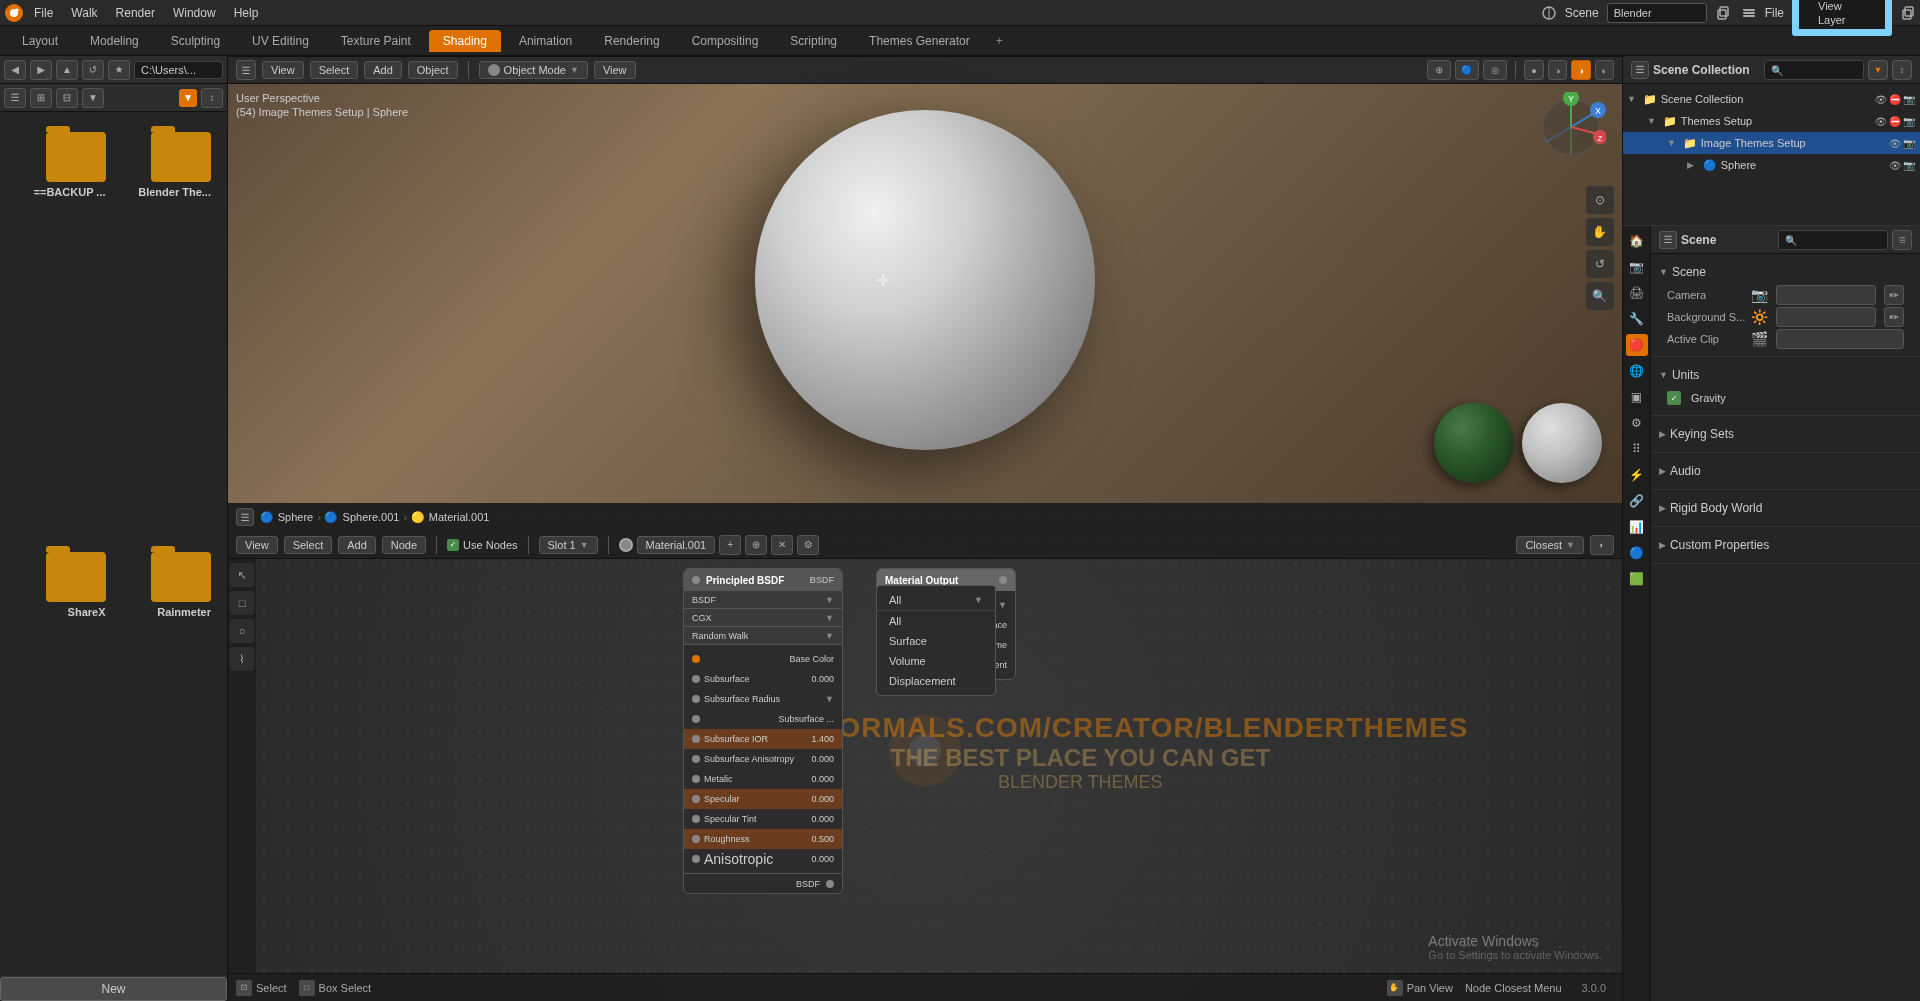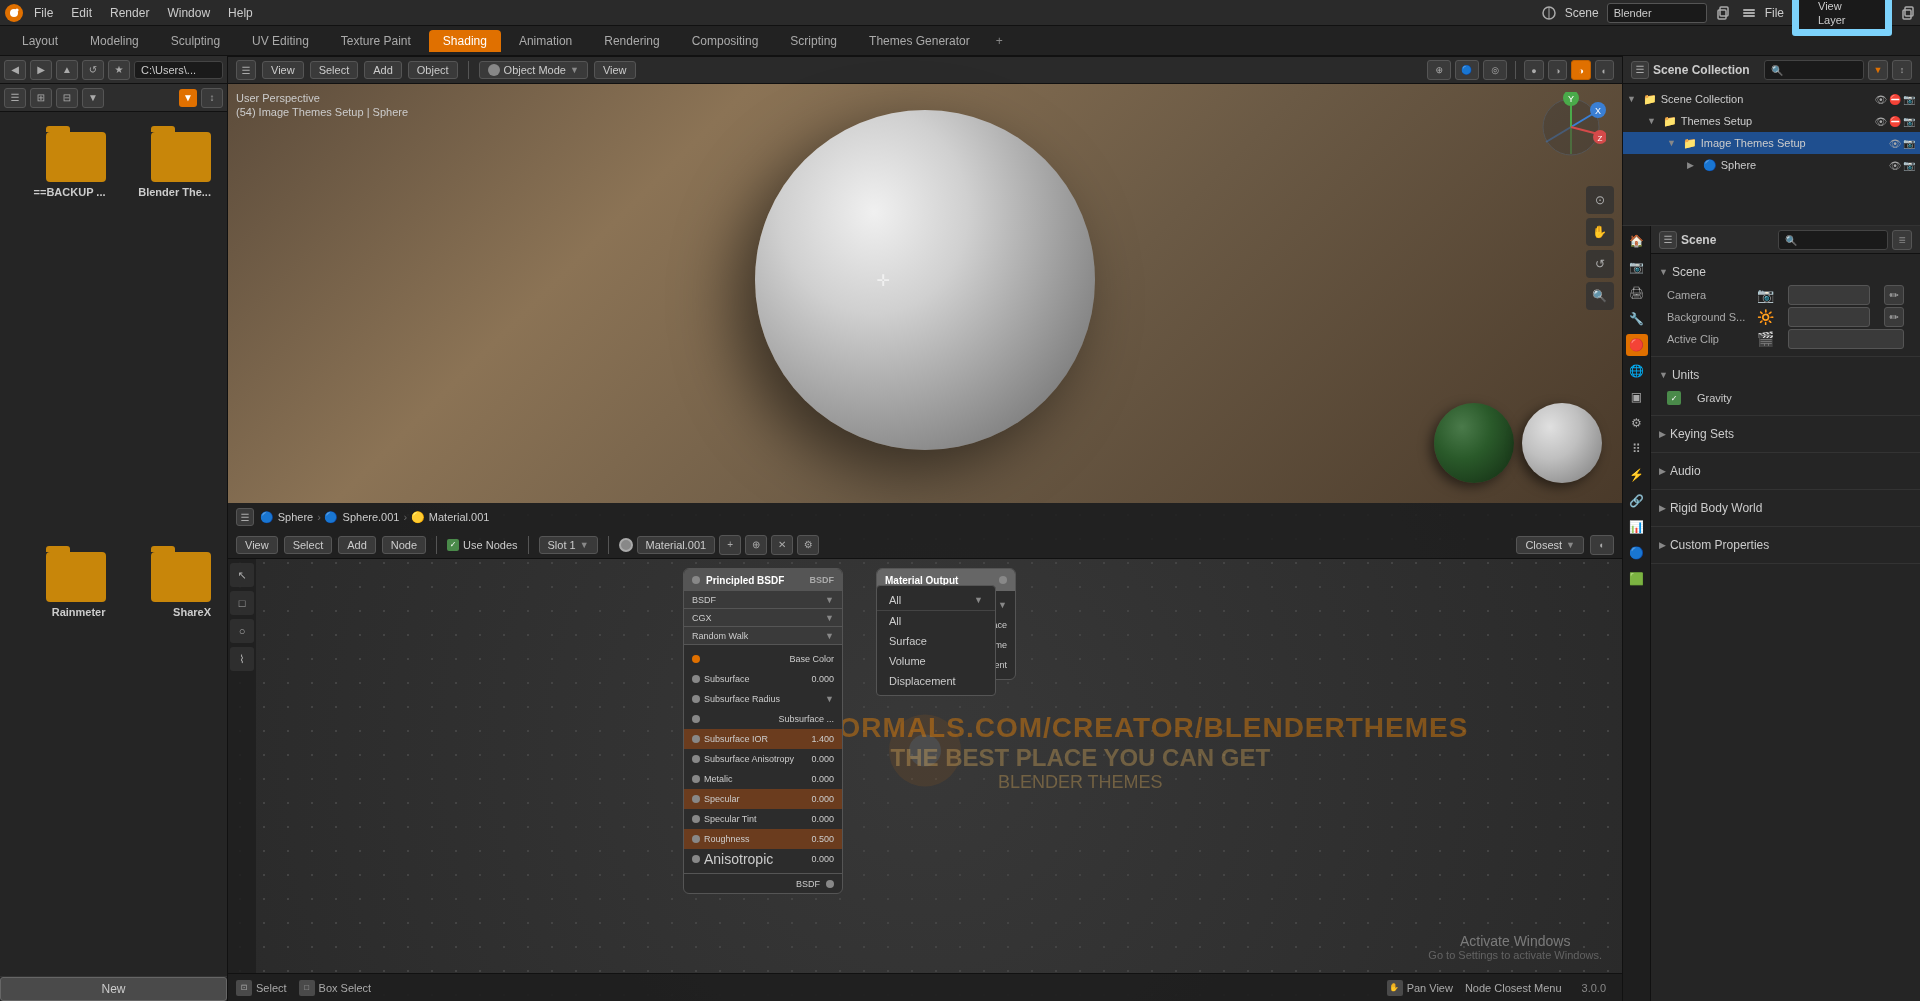--- a/index.html
+++ b/index.html
@@ -220,21 +220,21 @@
     .props-section {
       border-bottom: 1px solid #333; padding: 6px 8px;
     }
     .ps-header {
       display: flex; align-items: center; height: 24px; cursor: pointer;
       font-size: 12px; color: #ccc; gap: 4px;
     }
     .ps-triangle { font-size: 9px; color: #888; }
     .ps-row {
       display: flex; align-items: center; height: 22px; padding: 0 8px;
-      font-size: 11px; color: #ccc; gap: 10px;
+      font-size: 11px; color: #ccc; gap: 4px;
     }
     .ps-label { flex: 0 0 80px; font-size: 11px; color: #aaa; }
     .ri-btn {
       width: 22px; height: 22px; border-radius: 3px; display: flex; align-items: center;
       justify-content: center; cursor: pointer; font-size: 12px; color: #aaa;
     }
     .ri-btn.active { background: #e07000; color: #fff; }
     .outliner-tree { padding: 4px 0; overflow-y: auto; }
     .ot-row {
       display: flex; align-items: center; height: 22px; padding: 0 4px;
@@ -243,42 +243,42 @@
     .ot-row.selected { background: #1f4f8f; }
     .ot-indent { width: 16px; }
     .ot-arrow { font-size: 9px; color: #888; width: 12px; }
     .ot-label { flex: 1; font-size: 11px; }
     .ot-actions { display: flex; gap: 2px; }
     .ot-act-btn { font-size: 10px; color: #666; cursor: pointer; }
     .ot-act-btn.vis { color: #aaa; }
 
     .activate-windows {
       position: absolute; bottom: 40px; right: 20px; z-index: 100;
-      text-align: center;
+      text-align: left;
     }
     .aw-line1 { font-size: 14px; color: rgba(200,200,200,0.5); }
     .aw-line2 { font-size: 11px; color: rgba(180,180,180,0.4); }
 
     .version-label {
       position: absolute; bottom: 0; right: 0; background: #2a2a2a;
       padding: 2px 8px; font-size: 11px; color: #888; z-index: 10;
     }
   </style>
 </head>
 <body>
 
 <div class="top-menu-bar">
   <svg width="20" height="20" viewBox="0 0 100 100">
     <circle cx="50" cy="50" r="45" fill="#e07000"></circle>
     <circle cx="50" cy="50" r="20" fill="white"></circle>
     <rect x="30" y="47" width="40" height="6" fill="white" rx="3"></rect>
     <circle cx="65" cy="35" r="8" fill="white"></circle>
   </svg>
   <span class="menu-item">File</span>
-  <span class="menu-item">Edit</span>
+  <span class="menu-item">Walk</span>
   <span class="menu-item">Render</span>
   <span class="menu-item">Window</span>
   <span class="menu-item">Help</span>
   <div style="flex:1"></div>
 
   <div style="display:flex;align-items:center;gap:8px;margin-right:8px;">
     <svg width="16" height="16" viewBox="0 0 16 16">
         <circle cx="8" cy="8" r="6" fill="none" stroke="#aaa" stroke-width="1.5"></circle>
         <line x1="8" y1="2" x2="8" y2="14" stroke="#aaa" stroke-width="1"></line>
       </svg>
@@ -352,25 +352,25 @@
       <div class="file-item">
         <div class="folder-icon"></div>
         <span class="file-label">==BACKUP ...</span>
       </div>
       <div class="file-item">
         <div class="folder-icon"></div>
         <span class="file-label">Blender The...</span>
       </div>
       <div class="file-item">
         <div class="folder-icon"></div>
-        <span class="file-label">Rainmeter</span>
+        <span class="file-label">ShareX</span>
       </div>
       <div class="file-item">
         <div class="folder-icon"></div>
-        <span class="file-label">ShareX</span>
+        <span class="file-label">Rainmeter</span>
       </div>
     </div>
 
     <div style="border-top:1px solid #333;">
       <div style="background:#4a4a4a;border:1px solid #666;border-radius:3px;padding:4px 12px;cursor:pointer;font-size:12px;color:#ccc;text-align:center;">New</div>
     </div>
   </div>
 
   <div class="center-area">
 

